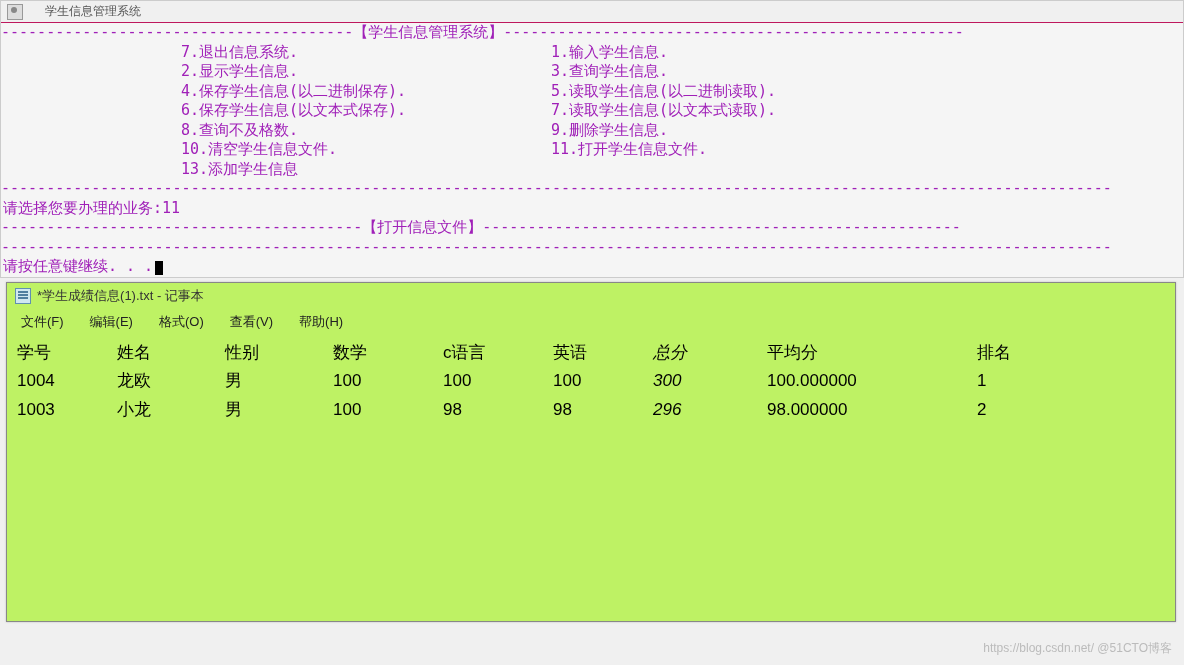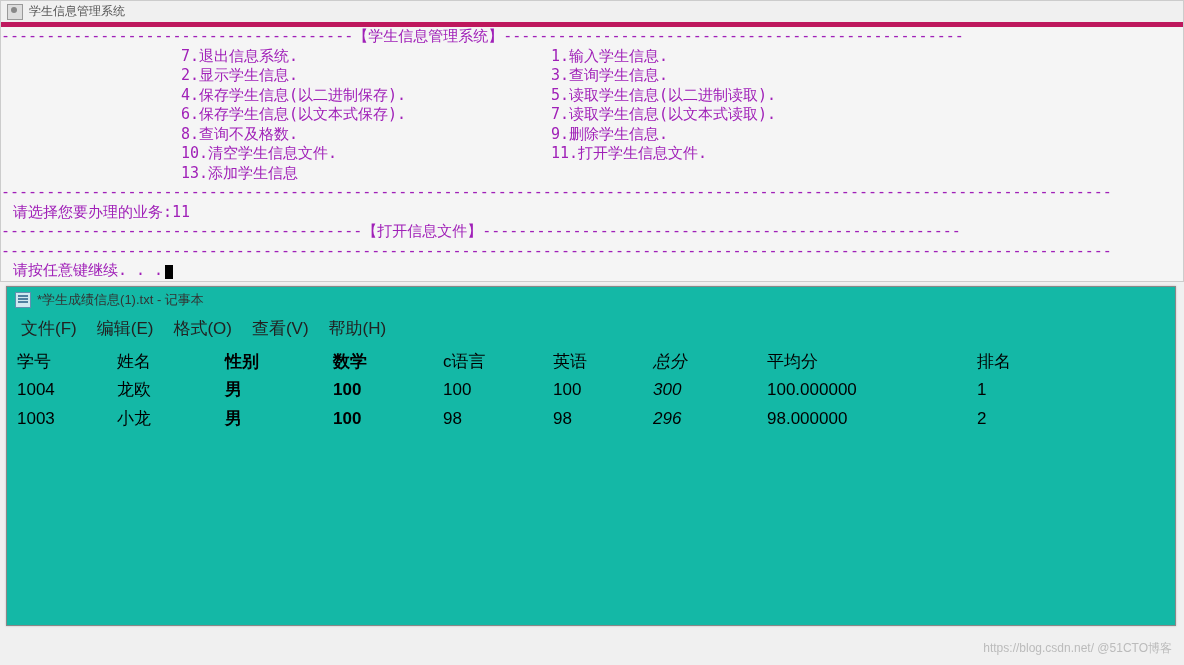--- a/index.html
+++ b/index.html
@@ -18,23 +18,24 @@
     .console-window {
       background: #f5f5f5;
       width: 100%;
       border: 1px solid #ccc;
     }
     .console-titlebar {
       display: flex;
       align-items: center;
       padding: 2px 6px;
       background: #f0f0f0;
-      border-bottom: 5px solid #be185d;
+      border-bottom: 1px solid #be185d;
       font-size: 12px;
       color: #555;
+      gap: 16px;
     }
     .console-titlebar .app-icon {
       width: 16px;
       height: 16px;
       background: #ddd;
       border: 1px solid #999;
       margin-right: 6px;
       position: relative;
     }
     .console-titlebar .app-icon::after {
@@ -64,33 +65,33 @@
       padding-left: 180px;
     }
     .menu-item {
       white-space: nowrap;
     }
     .menu-item.left {
       width: 370px;
     }
     .prompt-line {
       color: #a020b8;
-      padding-left: 12px;
+      padding-left: 2px;
     }
     .cursor {
       display: inline-block;
       width: 8px;
       height: 14px;
       background: #000;
       vertical-align: text-bottom;
       margin-left: 2px;
     }
     
     .notepad-window {
-      background: #14b8a6;
+      background: #bef264;
       border: 1px solid #888;
       width: 1170px;
       margin-top: 4px;
       margin-left: 6px;
       height: 340px;
       box-shadow: 0 0 2px rgba(0,0,0,0.2);
     }
     .notepad-titlebar {
       display: flex;
       align-items: center;
@@ -112,43 +113,43 @@
       left: 2px;
       top: 2px;
       width: 10px;
       height: 2px;
       background: #5080a0;
       box-shadow: 0 3px 0 #5080a0, 0 6px 0 #5080a0;
     }
     .notepad-menubar {
       display: flex;
       padding: 2px 8px;
-      font-size: 17px;
+      font-size: 13px;
       color: #222;
-      gap: 8px;
+      gap: 14px;
     }
     .notepad-menu-item {
       padding: 2px 6px;
       cursor: default;
     }
     .notepad-content {
       padding: 4px 10px;
       font-family: "Microsoft YaHei", sans-serif;
       font-size: 17px;
       color: #000;
       line-height: 1.7;
     }
     .table-row {
       display: flex;
       white-space: nowrap;
     }
     .col-id { width: 100px; }
     .col-name { width: 108px; }
-    .col-gender { width: 108px; font-weight: bold; }
-    .col-math { width: 110px; font-weight: bold; }
+    .col-gender { width: 108px; }
+    .col-math { width: 110px; }
     .col-c { width: 110px; }
     .col-eng { width: 100px; }
     .col-total { width: 114px; font-style: italic; }
     .col-avg { width: 210px; }
     .col-rank { width: 80px; }
     
     .watermark {
       position: absolute;
       bottom: 8px;
       right: 12px;

